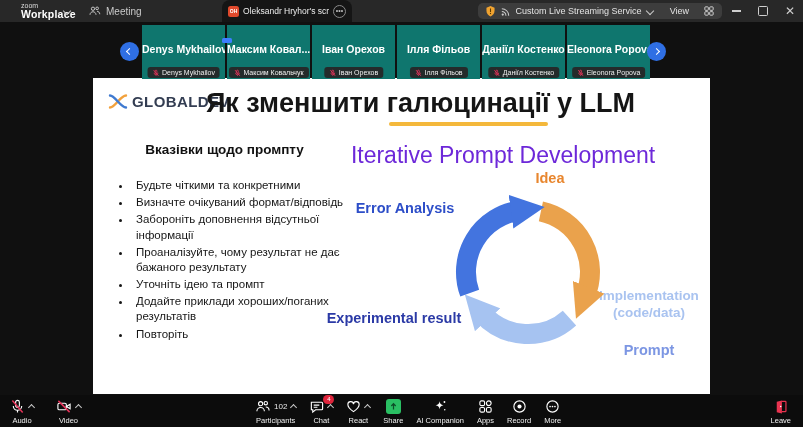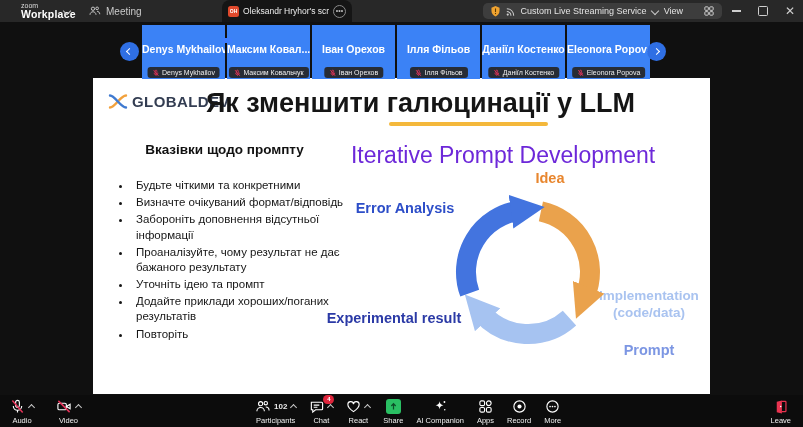--- a/index.html
+++ b/index.html
@@ -22,36 +22,36 @@
   .screen-tab{position:absolute;left:222px;top:0;width:130px;height:22px;background:#151515;
     border-radius:8px 8px 0 0;display:flex;align-items:center;gap:4px;padding:0 6px;box-sizing:border-box;}
   .tab-ava{width:11px;height:11px;flex:0 0 11px;border-radius:2.5px;background:#e0492c;color:#fff;
     font-size:5px;font-weight:bold;display:flex;align-items:center;justify-content:center;}
   .tab-label{font-size:8.5px;color:#ededed;white-space:nowrap;overflow:hidden;}
   .tab-dots{margin-left:auto;flex:0 0 11px;width:11px;height:11px;border:1px solid #8a8a8a;border-radius:50%;
     color:#bbb;font-size:7px;line-height:9px;text-align:center;}
   .stream-pill{position:absolute;right:81px;top:3px;height:16px;background:#3d3d3d;border-radius:5px;
     display:flex;align-items:center;gap:5px;padding:0 8px;}
   .pill-label{font-size:9px;color:#e3e3e3;white-space:nowrap;}
-  .view-wrap{display:flex;align-items:center;gap:21px;margin-left:1px;justify-content:flex-end;}
+  .view-wrap{display:flex;align-items:center;gap:15px;margin-left:12px;justify-content:flex-end;}
   .win-btns{position:absolute;right:8px;top:0;height:22px;display:flex;gap:17px;align-items:center;}
   .wb-min{width:9px;height:1.3px;background:#cfcfcf;}
   .wb-max{width:8px;height:8px;border:1.2px solid #cfcfcf;border-radius:1.5px;}
   .wb-close{color:#cfcfcf;font-size:12px;line-height:12px;}
 
   
   .main{position:absolute;top:22px;left:0;right:0;height:373px;background:#101010;}
   .strip-indicator{position:absolute;left:222px;top:16px;width:10px;height:5px;background:#3d7eff;border-radius:1.5px;z-index:4;}
   .nav-btn{position:absolute;top:20px;width:19px;height:19px;border-radius:50%;background:#2f6fe4;
     display:flex;align-items:center;justify-content:center;z-index:4;}
   .nav-left{left:120px;}
   .nav-right{left:647px;}
   .nav-btn .chev{width:4px;height:4px;}
   .tiles{position:absolute;left:142px;top:3px;width:508px;height:54px;display:flex;gap:2px;z-index:3;}
-  .tile{flex:1;position:relative;background:#3b82f6;min-width:0;}
+  .tile{flex:1;position:relative;background:#0f766e;min-width:0;}
   .tile-name{position:absolute;left:0;right:0;top:18px;text-align:center;color:#fff;font-weight:bold;
     font-size:10.5px;white-space:nowrap;overflow:hidden;}
   .tile-badge{position:absolute;bottom:1px;left:50%;transform:translateX(-50%);background:rgba(38,38,38,.93);
     border-radius:3px;padding:1.5px 5px;display:flex;align-items:center;gap:3px;white-space:nowrap;z-index:3;}
   .tile-badge span{font-size:7px;color:#efefef;}
 
   
   .slide{position:absolute;left:93px;top:56px;width:617px;height:316px;background:#ffffff;z-index:1;}
   .logo{position:absolute;left:15px;top:15px;display:flex;align-items:center;gap:4px;}
   .logo-text{font-size:15px;font-weight:800;color:#333d52;letter-spacing:.4px;}
@@ -74,21 +74,21 @@
   .lbl-prompt{left:498px;top:264px;width:116px;font-size:14.5px;color:#7c96e3;}
   .cycle{position:absolute;left:345px;top:104px;}
 
   
   .toolbar{position:absolute;left:0;right:0;bottom:0;height:32px;background:#0c0c0c;}
   .tb-group{position:absolute;top:0;bottom:0;display:flex;align-items:center;}
   .tb-left{left:10px;gap:22px;text-align:center;}
   .tb-center{left:255px;gap:13px;}
   .tb-right{right:12px;}
   .tb-item{display:flex;flex-direction:column;align-items:center;gap:1px;}
-  .tb-iconrow{display:flex;align-items:center;gap:4px;height:17px;position:relative;font-weight:bold;}
+  .tb-iconrow{display:flex;align-items:center;gap:4px;height:17px;position:relative;}
   .tb-label{font-size:7.5px;color:#f0f0f0;white-space:nowrap;}
   .tb-count{font-size:8px;color:#e8e8e8;}
   .tb-item .chev{width:4px;height:4px;margin-top:2px;}
   .badge{position:absolute;top:-3px;right:-1px;min-width:9px;height:9px;border-radius:5px;background:#e0253c;
     color:#fff;font-size:6px;line-height:9px;text-align:center;padding:0 1px;}
   .share-sq{width:15px;height:15px;border-radius:3px;background:#2abf63;display:flex;align-items:center;justify-content:center;}
 </style>
 </head>
 <body>
 

